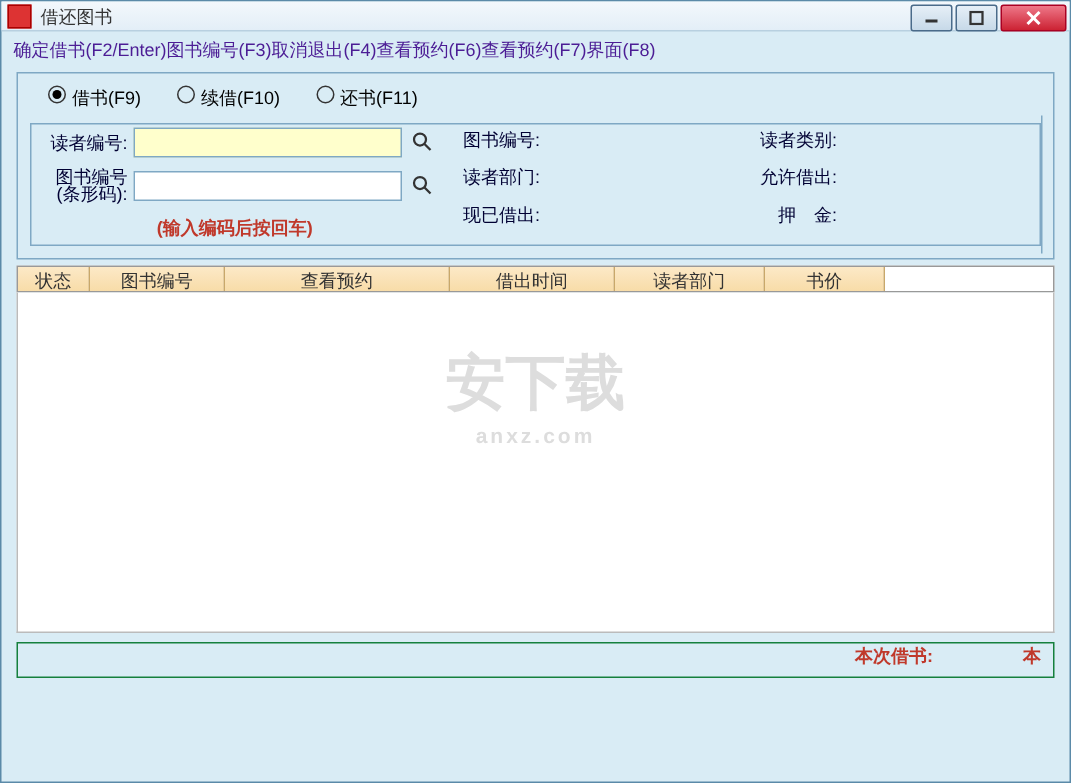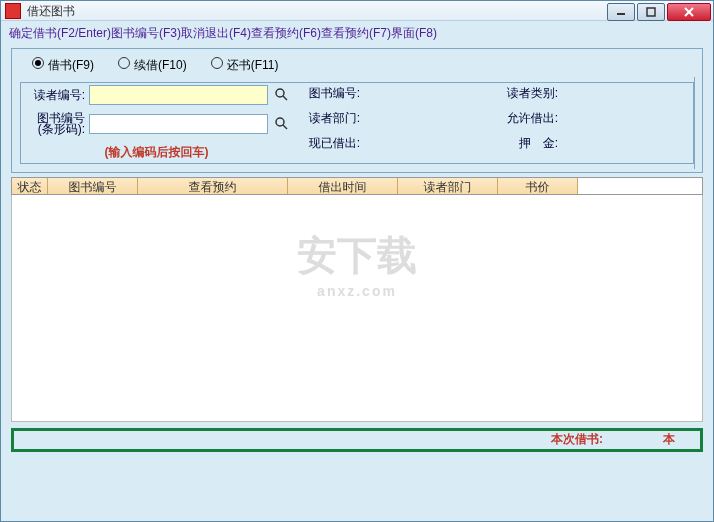--- a/index.html
+++ b/index.html
@@ -124,25 +124,24 @@
   color: #ddd;
   font-size: 40px;
   font-weight: bold;
   text-align: center;
   user-select: none;
   pointer-events: none;
 }
 .watermark .sub { font-size: 14px; letter-spacing: 2px; }
 .footer {
   margin: 6px 10px 0 10px;
-  border: 3px solid #15803d;
+  border: 1px solid #15803d;
   height: 24px;
   display: flex;
-  align-items: center;
-  padding: 0 25px;
+  padding: 0 8px;
   color: #c0392b;
   font-weight: bold;
 }
 .footer-right { margin-left: auto; display: flex; gap: 60px; }
 svg { display: block; }
 </style>
 </head>
 <body>
 
 <div class="window">
@@ -250,21 +249,21 @@
           <span class="flabel">押　金:</span>
           <span class="ftext"></span>
         </div>
       </div>
 
       <div class="form-spacer"></div>
     </div>
   </div>
 
   <div class="table-wrap">
-    <div class="th" style="width:36px">状态</div>
+    <div class="th" style="width:48px">状态</div>
     <div class="th" style="width:90px">图书编号</div>
     <div class="th" style="width:150px">查看预约</div>
     <div class="th" style="width:110px">借出时间</div>
     <div class="th" style="width:100px">读者部门</div>
     <div class="th" style="width:80px">书价</div>
   </div>
 
   <div class="table-body">
     <div class="watermark">
       <div>安下载</div>

